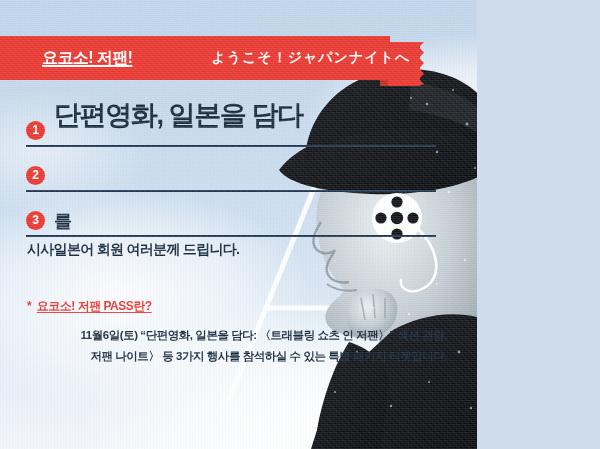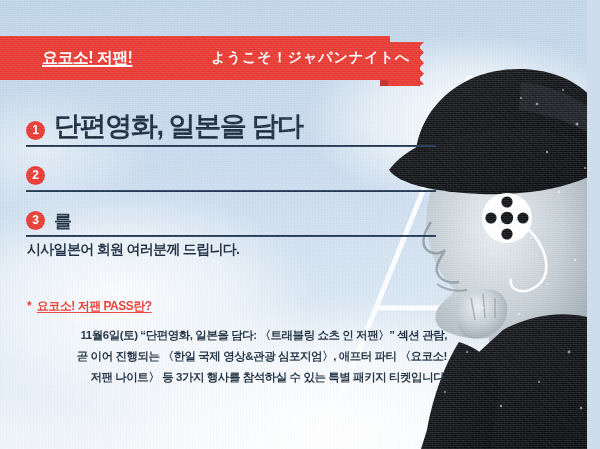--- a/index.html
+++ b/index.html
@@ -3,21 +3,21 @@
 <meta charset="utf-8">
 <title>Yokoso Japan Night Promo</title>
 <style>
   html,body{margin:0;padding:0;}
   body{
     width:600px;height:449px;overflow:hidden;
     font-family:"Liberation Sans","DejaVu Sans",sans-serif;
     background:#cfdcec;
   }
   .poster{
-    position:relative;width:587px;height:449px;overflow:hidden;
+    position:relative;width:477px;height:449px;overflow:hidden;
     background:
       radial-gradient(ellipse 230px 120px at 470px 120px, rgba(255,255,255,.95) 0%, rgba(255,255,255,.55) 42%, rgba(255,255,255,0) 72%),
       radial-gradient(ellipse 260px 150px at 120px 300px, rgba(255,255,255,.92) 0%, rgba(255,255,255,.5) 45%, rgba(255,255,255,0) 75%),
       radial-gradient(ellipse 320px 170px at 330px 430px, rgba(255,255,255,.98) 0%, rgba(255,255,255,.6) 45%, rgba(255,255,255,0) 78%),
       radial-gradient(ellipse 160px 90px at 40px 150px, rgba(255,255,255,.5) 0%, rgba(255,255,255,0) 70%),
       linear-gradient(176deg,#bed3e8 0%,#c4d7ea 22%,#cbdcee 45%,#d9e6f3 68%,#eef3f9 88%,#f6f9fc 100%);
   }
   
   .noise{
     position:absolute;inset:0;pointer-events:none;opacity:.30;
@@ -64,21 +64,21 @@
   .headlines{position:absolute;left:26px;top:104px;width:410px;}
   .hl{position:relative;display:flex;align-items:flex-end;height:41px;
       border-bottom:2px solid #20354f;margin-bottom:2px;}
   .badge{
     width:19px;height:19px;border-radius:50%;background:#e8342c;color:#fff;
     font-size:12px;font-weight:bold;line-height:19px;text-align:center;
     margin:0 9px 5px 0;flex:0 0 auto;
   }
   .hl-text{
     color:#16273b;font-size:27px;font-weight:bold;letter-spacing:-1.4px;
-    line-height:1;padding-bottom:5px;white-space:nowrap;
+    line-height:1;padding-bottom:16px;white-space:nowrap;
   }
   .hl-suffix{
     color:#16273b;font-size:18px;font-weight:bold;letter-spacing:-1px;
     line-height:1;padding-bottom:5px;white-space:nowrap;
   }
 
   
   .sub{position:absolute;left:27px;top:238px;width:400px;
        color:#16273b;font-size:14px;font-weight:bold;letter-spacing:-.7px;line-height:22px;}
   .red{color:#e8342c;}
@@ -212,18 +212,17 @@
   </div>
 
   <div class="sub">
     <div>시사일본어 회원 여러분께 드립니다.</div>
   </div>
 
   <div class="note-title"><span>*</span>&nbsp;&nbsp;<span class="ul">요코소! 저팬 PASS란?</span></div>
 
   <div class="note-body">
     <div>11월6일(토) “단편영화, 일본을 담다: 〈트래블링 쇼츠 인 저팬〉” 섹션 관람,</div>
-    <div>곧 이어 진행되는 〈한일 국제 영상&amp;관광 심포지엄〉, 애프터 파티 〈요코소!</div>
     <div>저팬 나이트〉 등 3가지 행사를 참석하실 수 있는 특별 패키지 티켓입니다.</div>
   </div>
 
   <div class="noise"></div>
 </div>
 
 </body></html>

